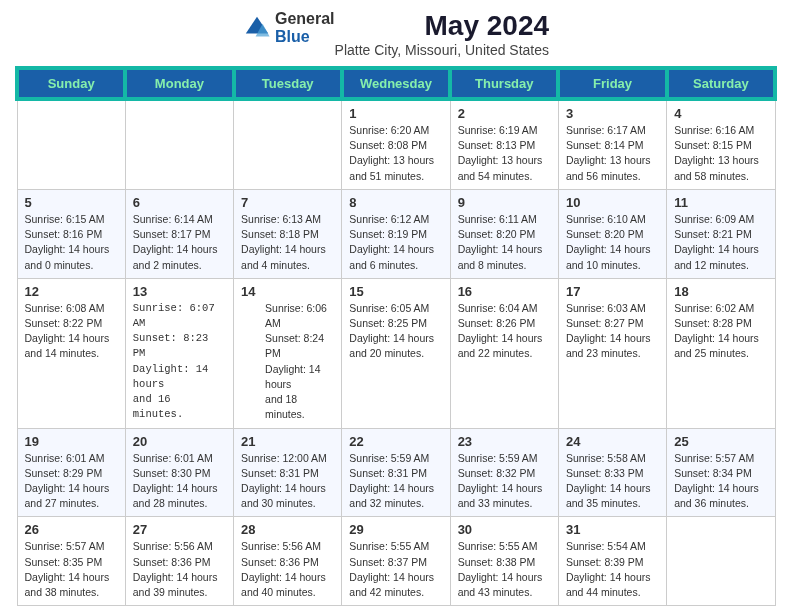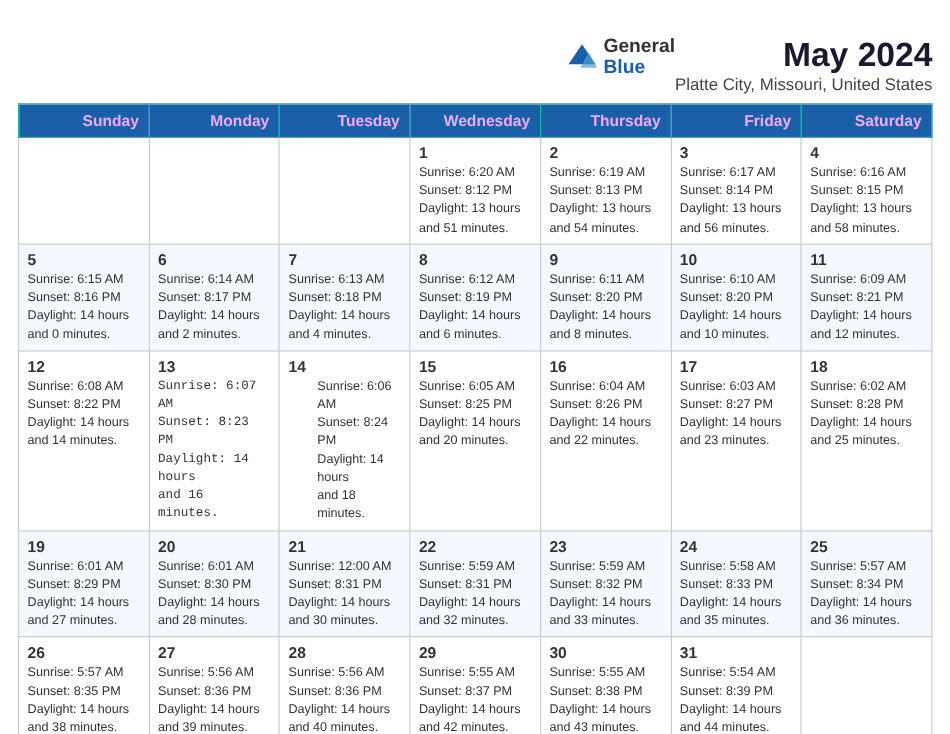--- a/index.html
+++ b/index.html
@@ -5,24 +5,23 @@
     * { box-sizing: border-box; margin: 0; padding: 0; }
     body {
       font-family: Arial, sans-serif;
       background: #fff;
       width: 792px;
       min-height: 612px;
       padding: 10px 15px 15px;
     }
     .header {
       display: flex;
-      justify-content: flex-end;
+      justify-content: center;
       align-items: flex-start;
       margin-bottom: 8px;
-      margin-top: 20px;
     }
     .logo {
       display: flex;
       align-items: center;
       gap: 4px;
     }
     .logo-text {
       display: flex;
       flex-direction: column;
       line-height: 1.1;
@@ -53,26 +52,26 @@
       font-size: 14px;
       color: #444;
     }
     table {
       width: 100%;
       border-collapse: collapse;
       table-layout: fixed;
     }
     thead th {
       background-color: #1a5fa8;
-      color: #f0abfc;
-      text-align: right;
+      color: #86efac;
+      text-align: center;
       padding: 6px 8px;
       font-size: 13px;
       font-weight: bold;
-      border: 1px solid #14b8a6;
+      border: 4px solid #14b8a6;
     }
     tbody td {
       vertical-align: top;
       padding: 5px 7px;
       border: 1px solid #ccc;
       font-size: 11px;
       color: #333;
       background: #fff;
       height: 80px;
     }
@@ -128,21 +127,21 @@
       </tr>
   </thead>
   <tbody id="calendar-body">
   <tr>
         <td class="empty-cell"></td>
         <td class="empty-cell"></td>
         <td class="empty-cell"></td>
         <td>
           <span class="day-num">1</span>
           <div class="cell-info" style="white-space: pre-line;">Sunrise: 6:20 AM
-Sunset: 8:12 PM
+Sunset: 8:08 PM
 Daylight: 13 hours
 and 51 minutes.</div>
         </td>
         <td>
           <span class="day-num">2</span>
           <div class="cell-info" style="white-space: pre-line;">Sunrise: 6:19 AM
 Sunset: 8:13 PM
 Daylight: 13 hours
 and 54 minutes.</div>
         </td>

